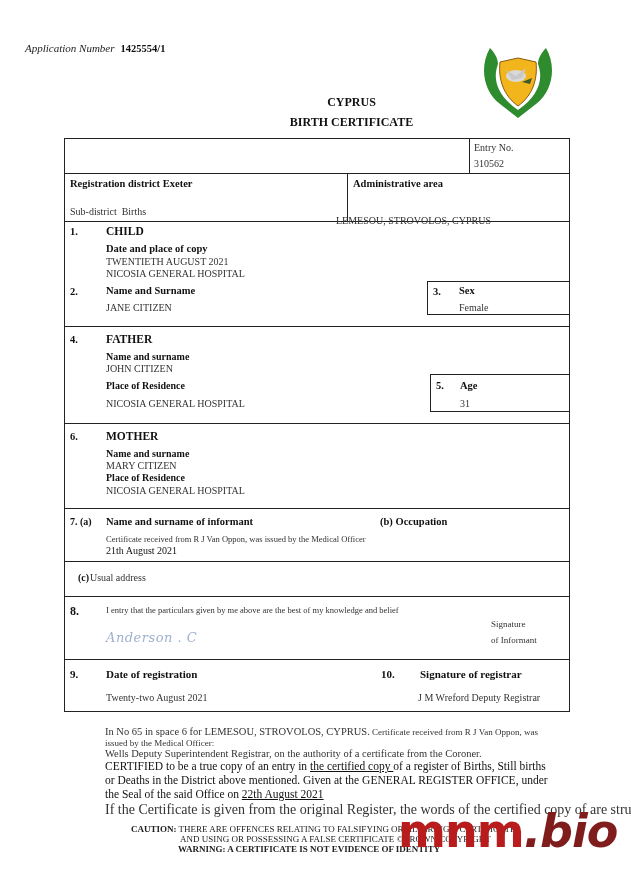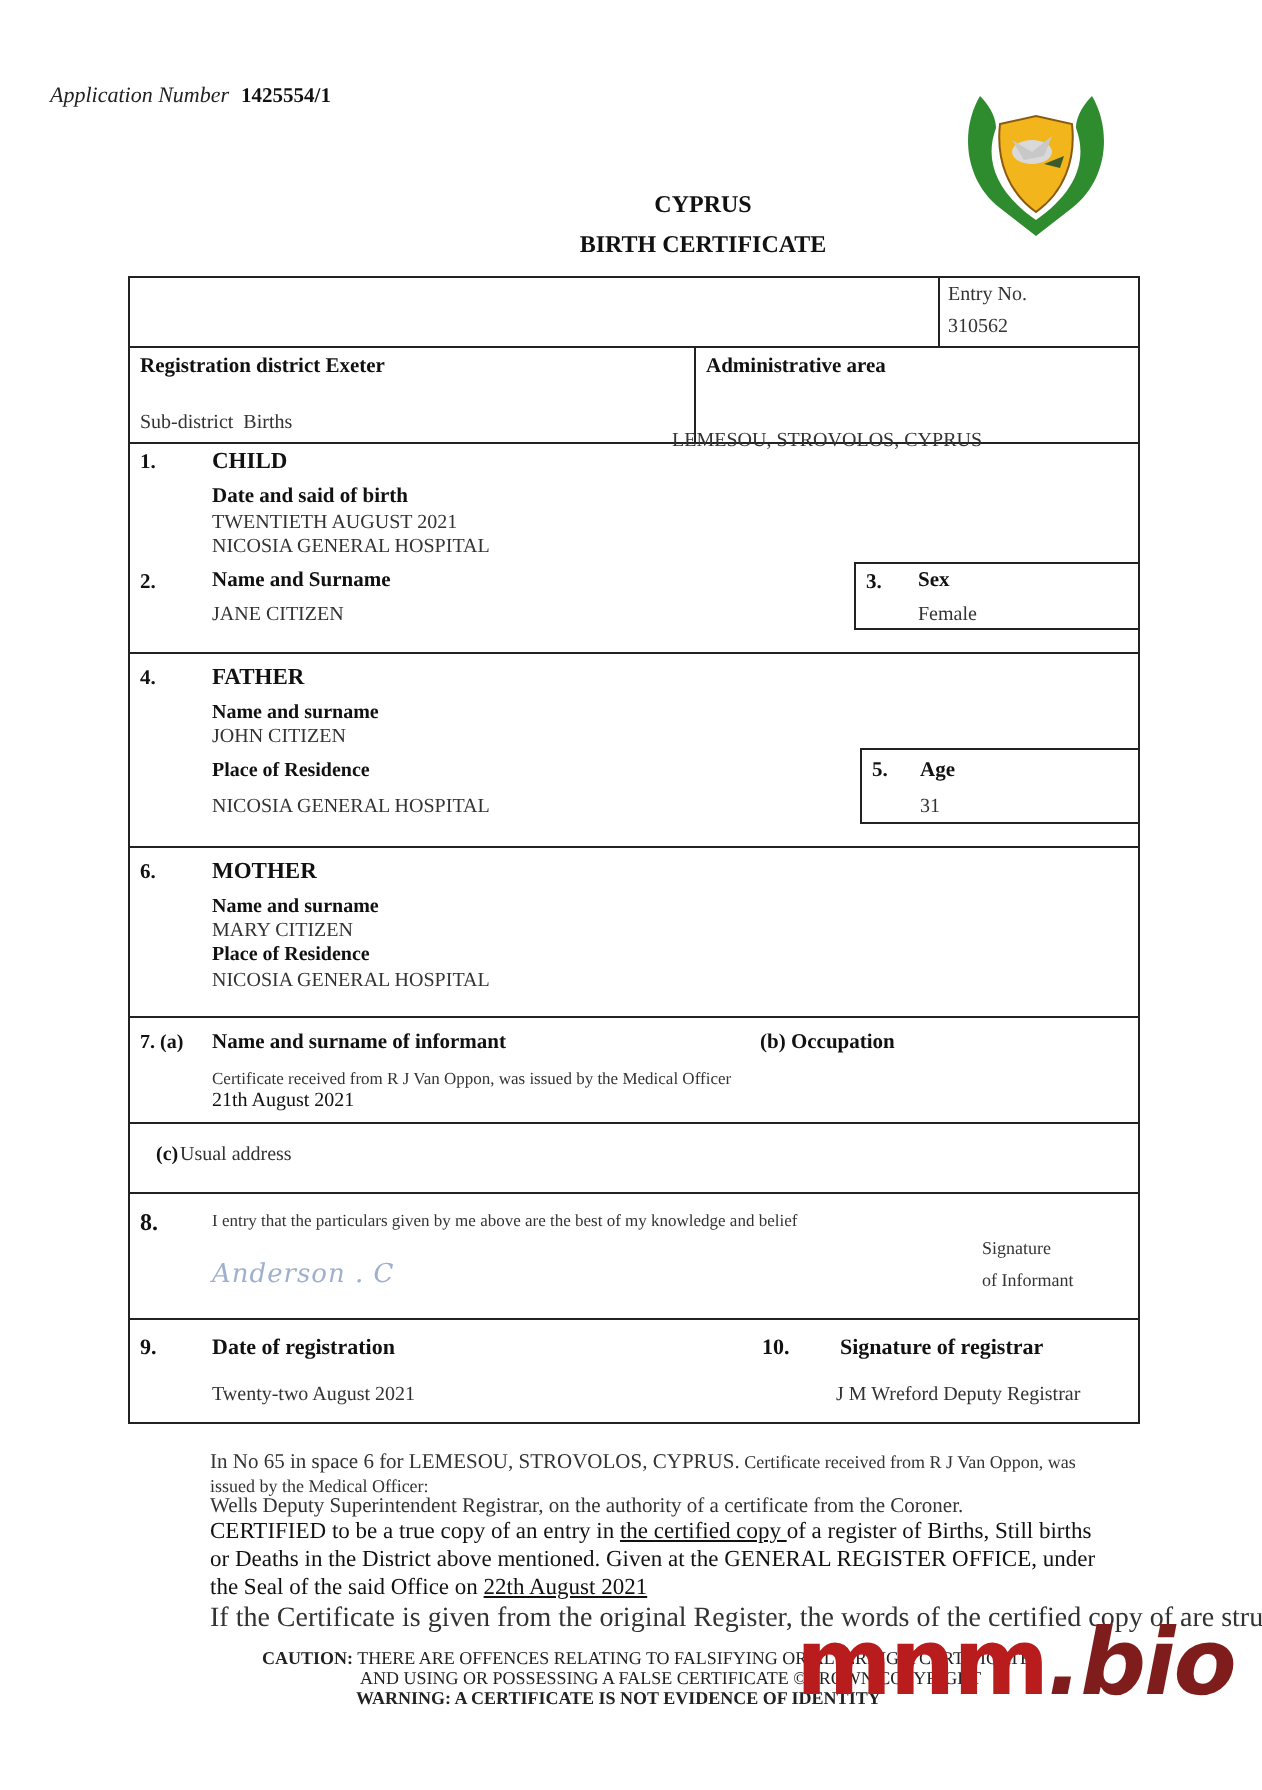--- a/index.html
+++ b/index.html
@@ -69,21 +69,21 @@
 <div class="t" style="left:474px; top:142px;">Entry No.</div>
 <div class="t" style="left:474px; top:158px;">310562</div>
 
 <div class="t lbl" style="left:70px; top:178px;">Registration district Exeter</div>
 <div class="t" style="left:70px; top:206px;"><span>Sub-district</span>&nbsp;&nbsp;<span>Births</span></div>
 <div class="t lbl" style="left:353px; top:178px;">Administrative area</div>
 <div class="t" style="left:336px; top:191px;margin-top:24px;">LEMESOU, STROVOLOS, CYPRUS</div>
 
 <div class="t num" style="left:70px; top:226px;">1.</div>
 <div class="t h" style="left:106px; top:225px;">CHILD</div>
-<div class="t lbl" style="left:106px; top:243px;">Date and said of birth</div>
+<div class="t lbl" style="left:106px; top:243px;">Date and place of copy</div>
 <div class="t" style="left:106px; top:256px;">TWENTIETH AUGUST 2021</div>
 <div class="t" style="left:106px; top:268px;">NICOSIA GENERAL HOSPITAL</div>
 <div class="t num" style="left:70px; top:286px;">2.</div>
 <div class="t lbl" style="left:106px; top:285px;">Name and Surname</div>
 <div class="t" style="left:106px; top:302px;">JANE CITIZEN</div>
 <div class="t num" style="left:433px; top:286px;">3.</div>
 <div class="t lbl" style="left:459px; top:285px;">Sex</div>
 <div class="t" style="left:459px; top:302px;">Female</div>
 
 <div class="t num" style="left:70px; top:334px;">4.</div>

